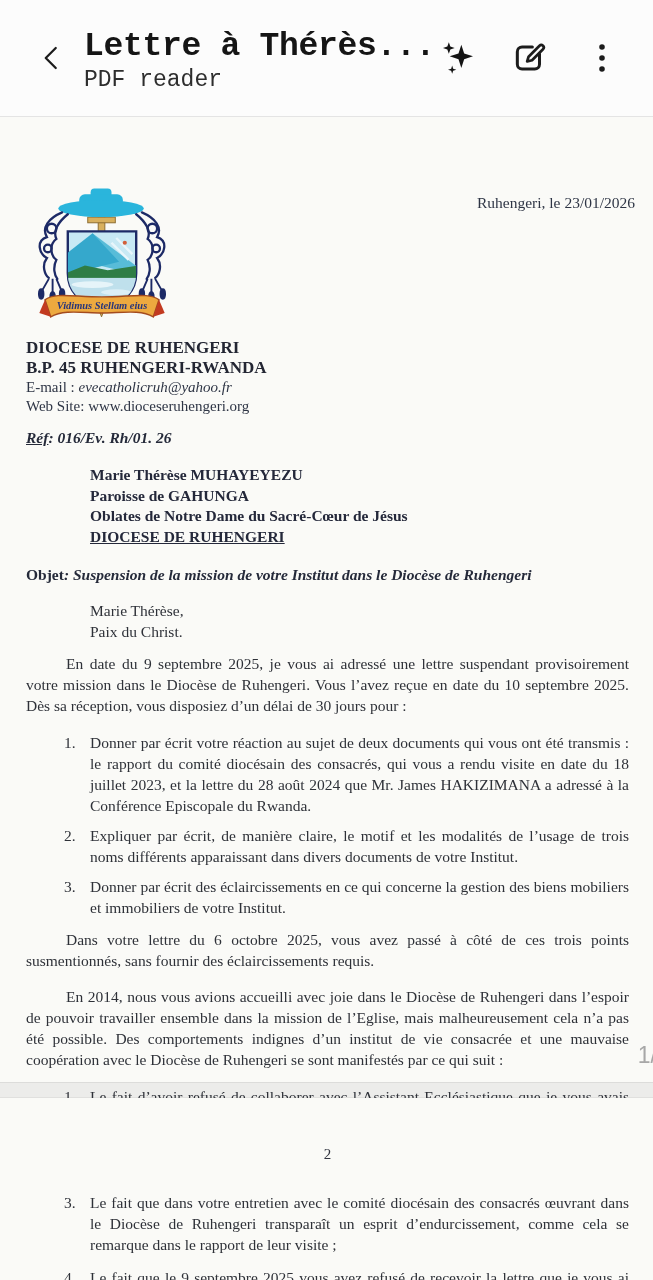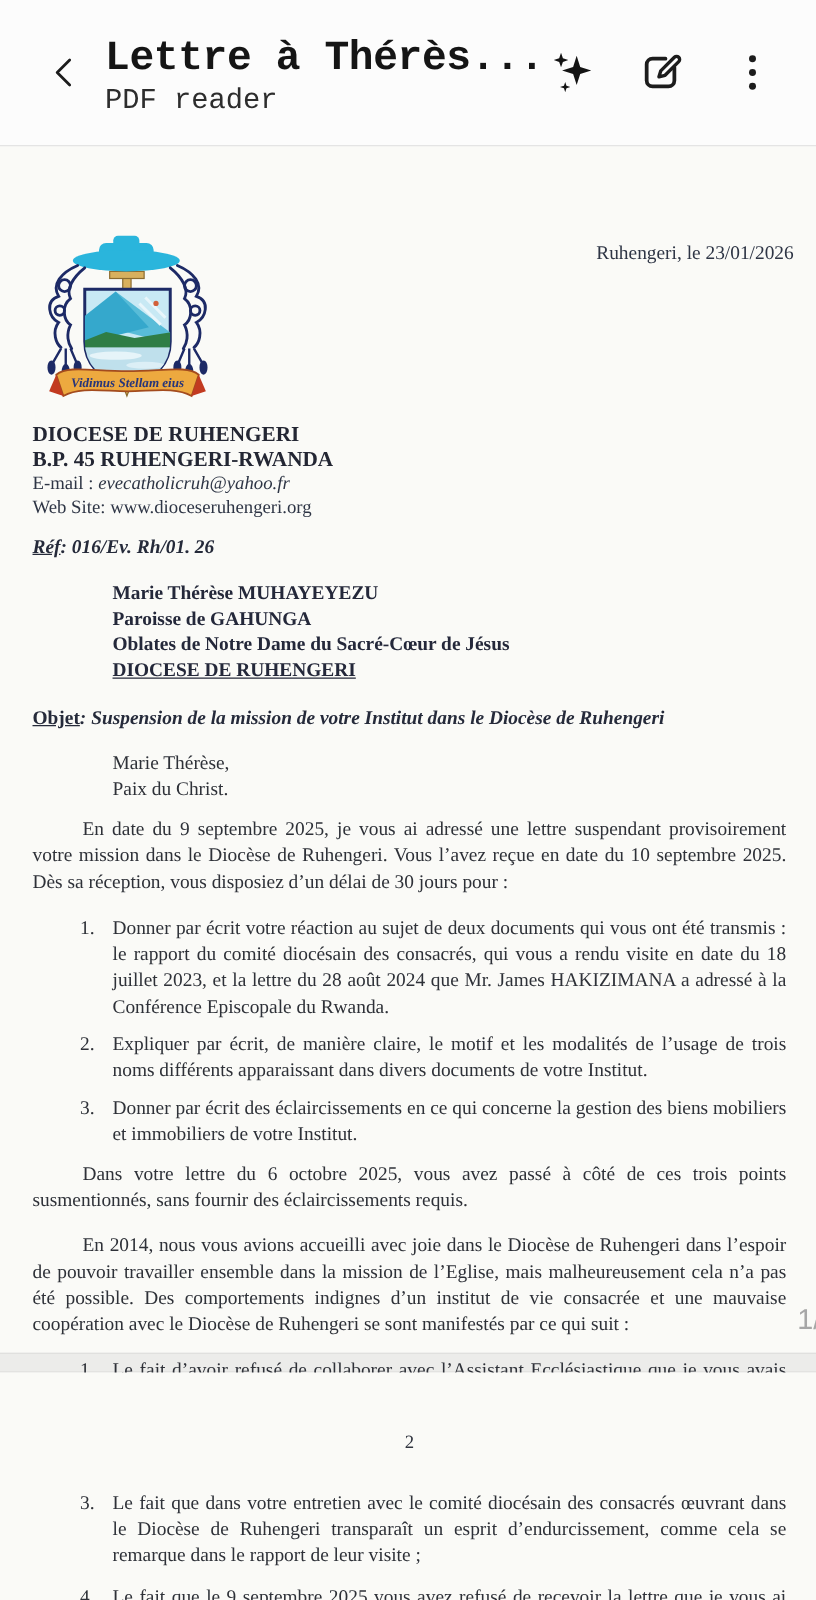--- a/index.html
+++ b/index.html
@@ -35,21 +35,21 @@
   .lh-text{margin-top:8px;}
   .lh-name{font-weight:700;font-size:17px;line-height:20px;color:#232633;}
   .lh-box{font-weight:700;font-size:17px;line-height:20px;color:#232633;}
   .lh-mail,.lh-web{font-size:15px;line-height:19px;color:#2e3545;}
   .lh-mail em{}
   .ref-line{margin-top:11px;font-weight:700;font-style:italic;color:#252a3a;}
   .ref-line .u{text-decoration:underline;}
   .recipient{margin:17px 0 0 64px;font-weight:700;line-height:20.5px;color:#24283a;}
   .recipient .u{text-decoration:underline;}
   .subject-line{margin-top:17px;font-weight:700;color:#252a3a;}
-  .subject-line .u{text-decoration:underline;font-style:normal;}
+  .subject-line .u{font-style:normal;}
   .subject-line .it{font-style:italic;}
   .salutation{margin:15px 0 0 64px;}
   .para{margin-top:11px;text-align:justify;text-indent:40px;}
   .list{margin-top:9px;}
   .li{position:relative;padding-left:64px;margin-top:9px;text-align:justify;}
   .li .num{position:absolute;left:38px;top:0;}
   .paraphe{margin:4px 0 0 224px;font-size:30px;line-height:30px;color:#2742b8;
     font-style:italic;font-family:"DejaVu Serif",serif;transform:rotate(-4deg);display:inline-block;}
   .page-indicator{position:absolute;right:-4px;bottom:16px;
     font-family:"Liberation Sans",sans-serif;font-size:23px;color:#a7a7a7;}

